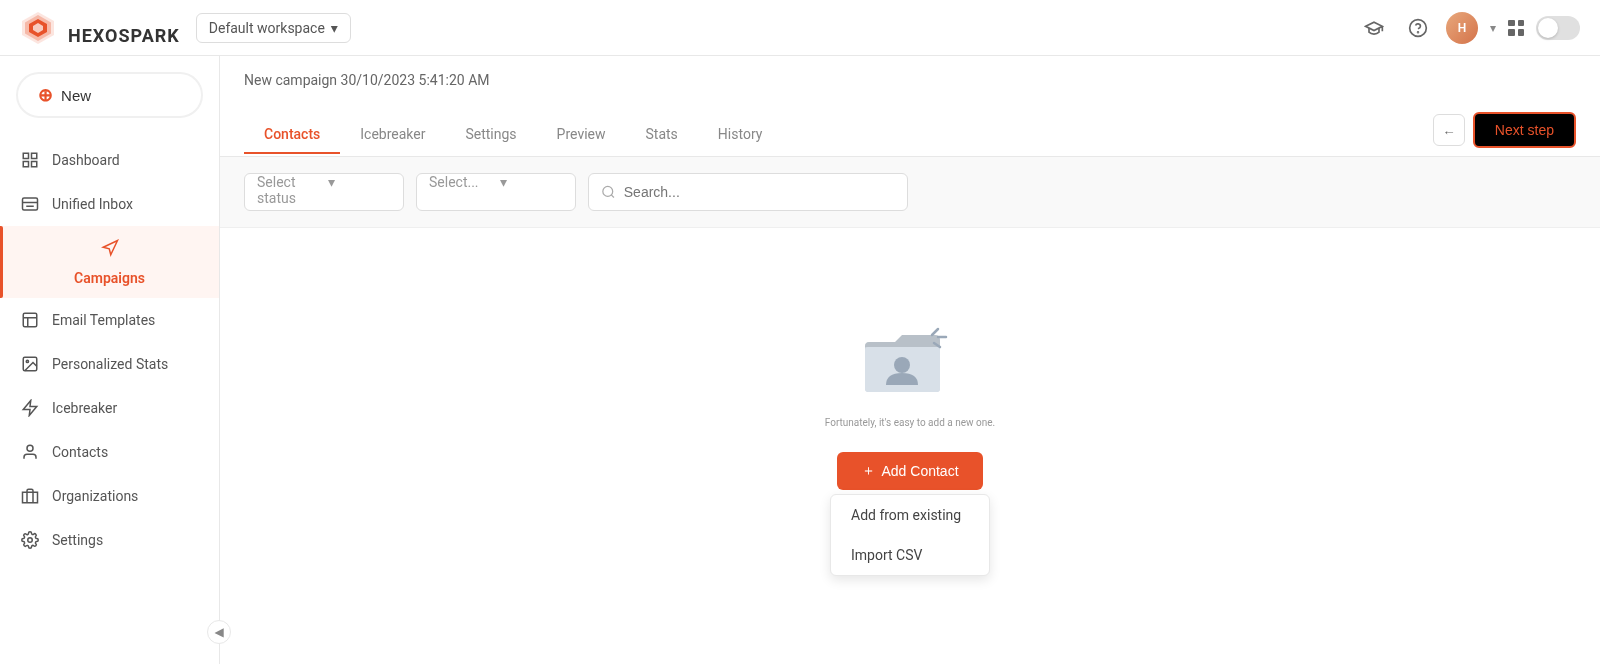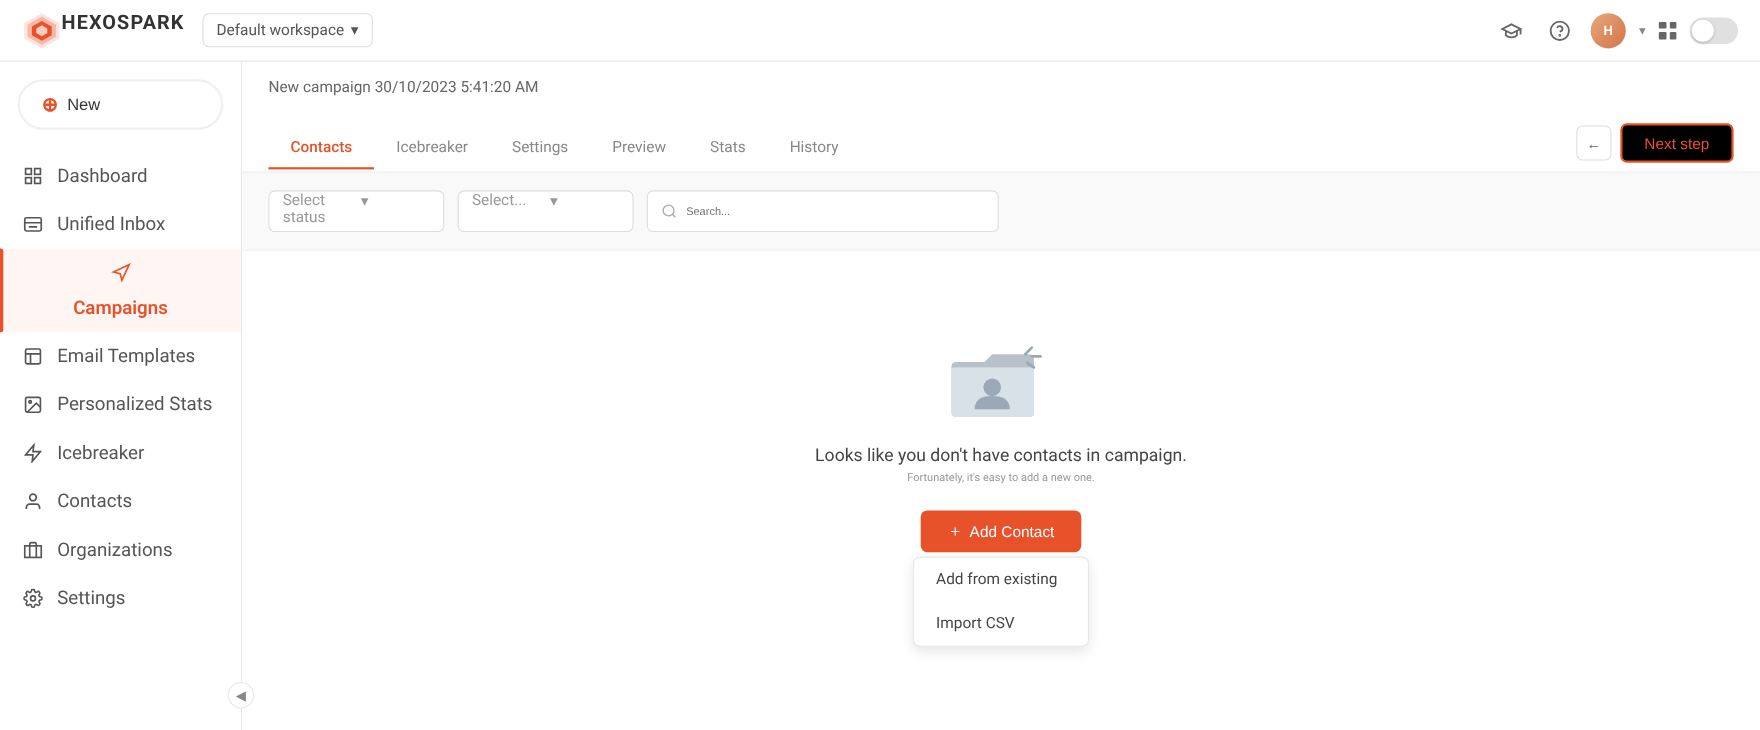--- a/index.html
+++ b/index.html
@@ -11,21 +11,21 @@
       background: #fff;
       border-bottom: 1px solid #e8e8e8;
       display: flex;
       align-items: center;
       padding: 0 20px;
       justify-content: space-between;
       flex-shrink: 0;
       z-index: 100;
     }
     .topnav-left { display: flex; align-items: center; gap: 16px; }
-    .logo { display: flex; align-items: flex-start; gap: 0; }
+    .logo { display: flex; align-items: flex-end; gap: 12px; }
     .logo-icon { width: 36px; height: 36px; }
     .logo-text { font-weight: 700; font-size: 18px; color: #333; letter-spacing: 1px; }
     .workspace-selector {
       display: flex; align-items: center; gap: 6px;
       border: 1px solid #ddd; border-radius: 6px;
       padding: 6px 12px; cursor: pointer; font-size: 14px; color: #555; background: #fff;
     }
     .topnav-right { display: flex; align-items: center; gap: 12px; }
     .nav-icon-btn { width: 32px; height: 32px; border-radius: 50%; background: none; border: none; cursor: pointer; display: flex; align-items: center; justify-content: center; color: #666; font-size: 18px; }
     .avatar { width: 32px; height: 32px; border-radius: 50%; background: linear-gradient(135deg, #e8a87c, #d4734a); display: flex; align-items: center; justify-content: center; font-size: 12px; color: white; font-weight: 600; }
@@ -53,21 +53,21 @@
       background: #fff;
       border: 2px solid #f0f0f0;
       border-radius: 24px;
       padding: 10px 20px;
       display: flex; align-items: center; gap: 8px;
       cursor: pointer; font-size: 15px; font-weight: 500; color: #333;
     }
     .new-btn .plus-icon { color: #e8522a; font-size: 18px; font-weight: 700; }
     .sidebar-item {
       display: flex; align-items: center; gap: 12px;
-      padding: 12px 20px; cursor: pointer; font-size: 17px; color: #555;
+      padding: 12px 20px; cursor: pointer; font-size: 14px; color: #555;
       border-radius: 0; position: relative; text-align: center;
     }
     .sidebar-item.active { color: #e8522a; background: #fff5f2; flex-direction: column; }
     .sidebar-item.active::before { content: ''; position: absolute; left: 0; top: 0; bottom: 0; width: 3px; background: #e8522a; border-radius: 0 2px 2px 0; }
     .sidebar-item .item-icon { width: 20px; height: 20px; display: flex; align-items: center; justify-content: center; font-size: 16px; flex-shrink: 0; }
     .sidebar-collapse-btn {
       position: absolute; bottom: 20px; right: -12px;
       width: 24px; height: 24px; background: #fff; border: 1px solid #e8e8e8;
       border-radius: 50%; display: flex; align-items: center; justify-content: center;
       cursor: pointer; font-size: 12px; color: #888;
@@ -98,21 +98,21 @@
     .filter-select {
       height: 38px; padding: 0 12px; border: 1px solid #ddd; border-radius: 6px;
       background: #fff; font-size: 14px; color: #999; display: flex; align-items: flex-start;
       gap: 8px; cursor: pointer; min-width: 160px;
     }
     .filter-select span { flex: 1; }
     .search-box {
       flex: 1; max-width: 320px; height: 38px; border: 1px solid #ddd; border-radius: 6px;
       background: #fff; display: flex; align-items: center; padding: 0 12px; gap: 8px;
     }
-    .search-box input { border: none; outline: none; font-size: 10px; color: #000000; width: 100%; }
+    .search-box input { border: none; outline: none; font-size: 14px; color: #000000; width: 100%; }
 
     
     .empty-state { flex: 1; display: flex; flex-direction: column; align-items: center; justify-content: center; padding: 40px; position: relative; }
     .folder-illustration { width: 100px; height: 80px; margin-bottom: 20px; }
     .empty-title { font-size: 16px; color: #444; margin-bottom: 6px; font-weight: 400; }
     .empty-subtitle { font-size: 10px; color: #999; margin-bottom: 24px; }
     .add-contact-btn {
       padding: 10px 24px; background: #e8522a; color: white; border: none;
       border-radius: 6px; cursor: pointer; font-size: 14px; font-weight: 500;
       display: flex; align-items: center; gap: 6px;
@@ -323,21 +323,20 @@
         <rect x="5" y="30" width="75" height="45" rx="3" fill="#d8e0e8"></rect>
 
         <circle cx="42" cy="48" r="8" fill="#9aa8b8"></circle>
         <path d="M26 68 Q26 56 42 56 Q58 56 58 68" fill="#9aa8b8"></path>
 
         <line x1="72" y1="18" x2="78" y2="12" stroke="#9aa8b8" stroke-width="2.5" stroke-linecap="round"></line>
         <line x1="78" y1="20" x2="86" y2="20" stroke="#9aa8b8" stroke-width="2.5" stroke-linecap="round"></line>
         <line x1="74" y1="26" x2="80" y2="30" stroke="#9aa8b8" stroke-width="2.5" stroke-linecap="round"></line>
       </svg>
 
-      <div class="empty-title">Looks like you don't have contacts in campaign.</div>
       <div class="empty-subtitle">Fortunately, it's easy to add a new one.</div>
 
       <div class="add-contact-wrapper">
         <button class="add-contact-btn">
           <span>＋</span>
           <span>Add Contact</span>
         </button>
         <div class="dropdown-menu">
           <div class="dropdown-item">Add from existing</div>
           <div class="dropdown-item">Import CSV</div>

